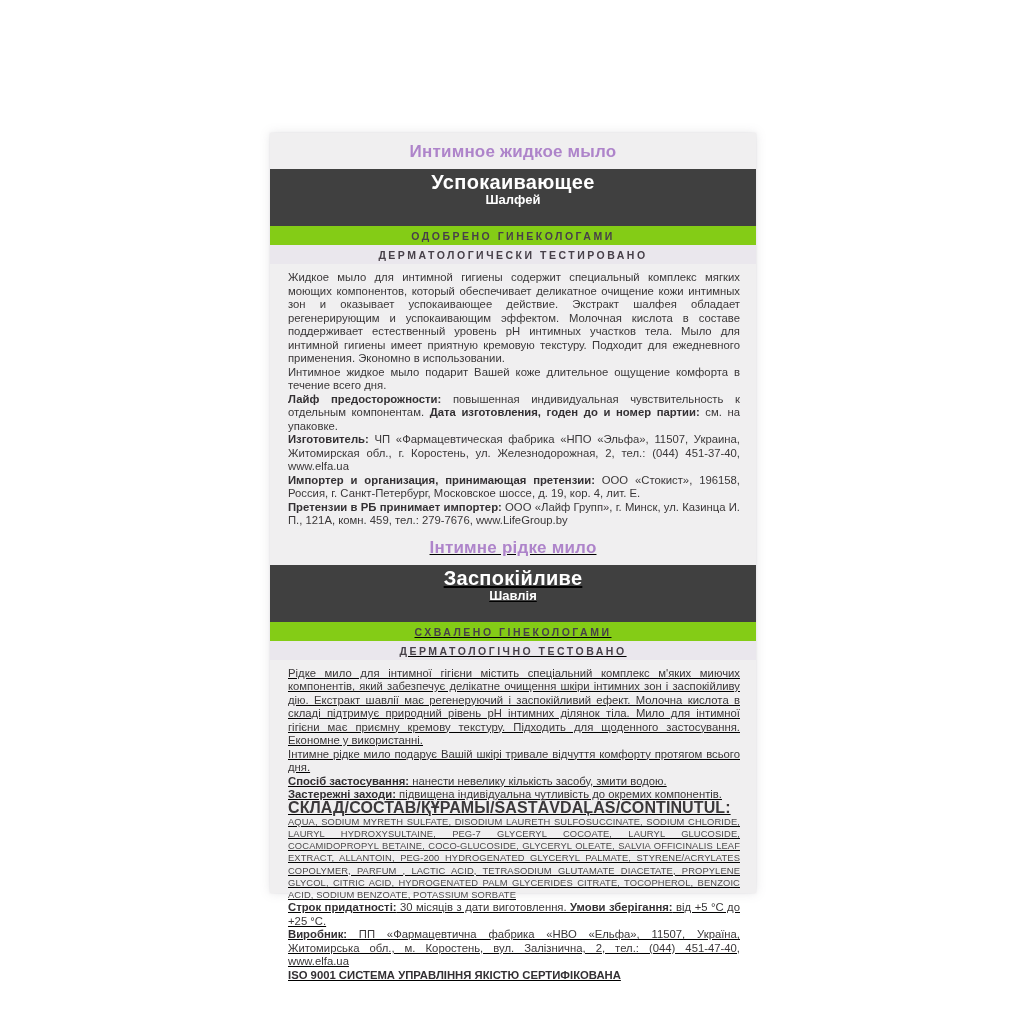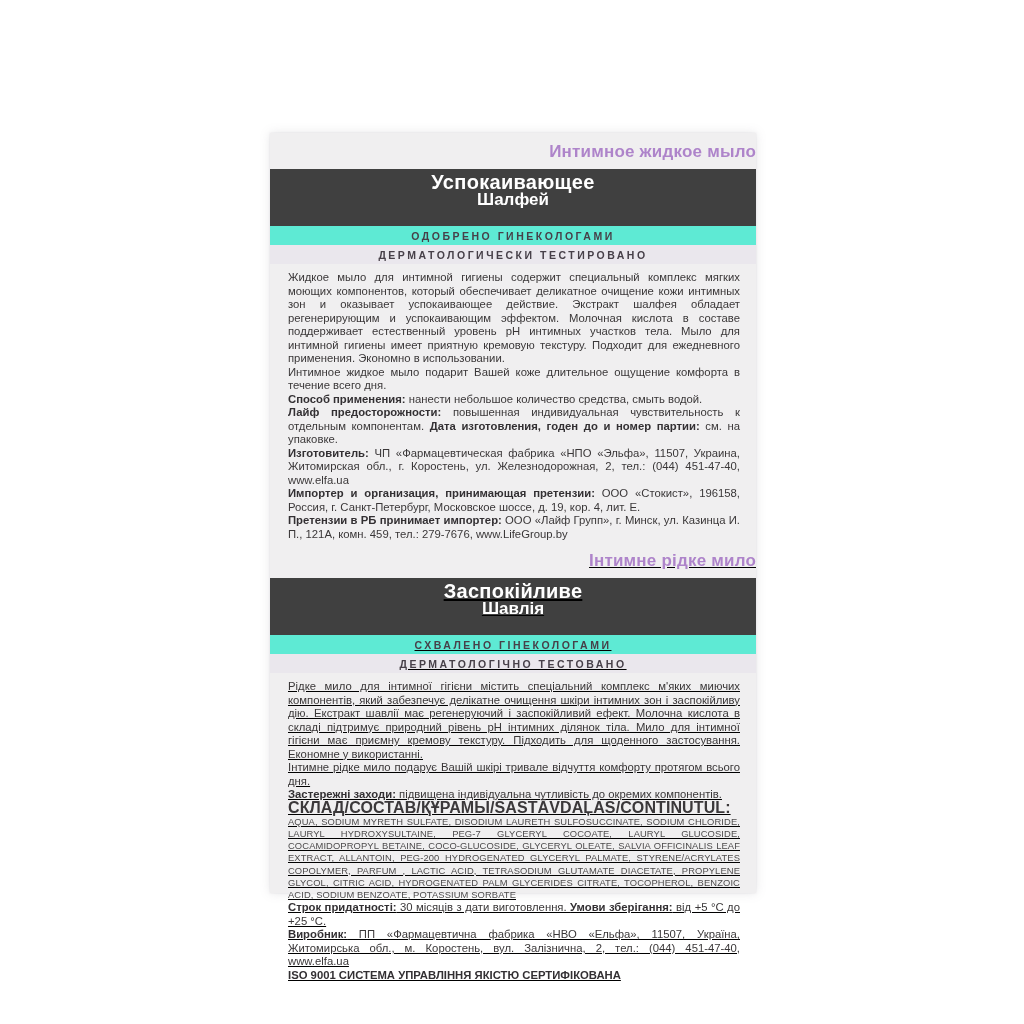--- a/index.html
+++ b/index.html
@@ -7,32 +7,32 @@
     width:1024px;height:1024px;background:#ffffff;
     font-family:"Liberation Sans", sans-serif;
     position:relative;overflow:hidden;
   }
   .label-card{
     position:absolute;left:270px;top:133px;width:486px;height:760px;
     background:#f0eff0;
     box-shadow:0 0 10px rgba(120,115,125,0.18), 0 0 2px rgba(120,115,125,0.15);
   }
   .type-heading{
-    text-align:right;font-weight:bold;font-size:17px;color:#ae84ca;
+    text-align:center;font-weight:bold;font-size:17px;color:#ae84ca;
     padding:9px 0 7px 0;letter-spacing:0.2px;
   }
   .type-heading.ua{padding-top:6px;}
   .band-main{
     background:#404040;text-align:center;color:#ffffff;
     padding:3px 0 19px 0;
   }
   .band-name{font-size:20px;font-weight:bold;line-height:21px;letter-spacing:0.3px;}
-  .band-variant{font-size:17px;font-weight:bold;line-height:14px;}
+  .band-variant{font-size:13px;font-weight:bold;line-height:14px;}
   .band-approved{
-    background:#5eead4;text-align:center;font-size:10.5px;font-weight:bold;
+    background:#84cc16;text-align:center;font-size:10.5px;font-weight:bold;
     letter-spacing:2.5px;color:#474049;padding:4px 0 3px 0;
   }
   .band-tested{
     background:#eae7ed;text-align:center;font-size:10.5px;font-weight:bold;
     letter-spacing:2.5px;color:#474049;padding:4px 0 3px 0;
   }
   .body-block{
     padding:7px 16px 0 18px;color:#3a3738;font-size:11.3px;line-height:13.5px;
   }
   .body-block p{margin:0;text-align:justify;}
@@ -52,40 +52,40 @@
     <div class="band-main">
       <div class="band-name">Успокаивающее</div>
       <div class="band-variant">Шалфей</div>
     </div>
     <div class="band-approved">ОДОБРЕНО ГИНЕКОЛОГАМИ</div>
     <div class="band-tested">ДЕРМАТОЛОГИЧЕСКИ ТЕСТИРОВАНО</div>
 
     <div class="body-block">
       <p>Жидкое мыло для интимной гигиены содержит специальный комплекс мягких моющих компонентов, который обеспечивает деликатное очищение кожи интимных зон и оказывает успокаивающее действие. Экстракт шалфея обладает регенерирующим и успокаивающим эффектом. Молочная кислота в составе поддерживает естественный уровень pH интимных участков тела. Мыло для интимной гигиены имеет приятную кремовую текстуру. Подходит для ежедневного применения. Экономно в использовании.</p>
       <p>Интимное жидкое мыло подарит Вашей коже длительное ощущение комфорта в течение всего дня.</p>
-      <p><b>Способ применения:</b><span> нанести небольшое количество средства, смыть водой.</span></p>
       <p><b>Лайф предосторожности:</b><span> повышенная индивидуальная чувствительность к отдельным компонентам. </span><b>Дата изготовления, годен до и номер партии:</b><span> см. на упаковке.</span></p>
-      <p><b>Изготовитель:</b><span> ЧП «Фармацевтическая фабрика «НПО «Эльфа», 11507, Украина, Житомирская обл., г. Коростень, ул. Железнодорожная, 2, тел.: (044) 451-47-40, www.elfa.ua</span></p>
+      <p><b>Изготовитель:</b><span> ЧП «Фармацевтическая фабрика «НПО «Эльфа», 11507, Украина, Житомирская обл., г. Коростень, ул. Железнодорожная, 2, тел.: (044) 451-37-40, www.elfa.ua</span></p>
       <p><b>Импортер и организация, принимающая претензии:</b><span> ООО «Стокист», 196158, Россия, г. Санкт-Петербург, Московское шоссе, д. 19, кор. 4, лит. Е.</span></p>
       <p><b>Претензии в РБ принимает импортер:</b><span> ООО «Лайф Групп», г. Минск, ул. Казинца И. П., 121А, комн. 459, тел.: 279-7676, www.LifeGroup.by</span></p>
     </div>
   </section>
 
   <section class="gap-ua">
     <div class="type-heading ua">Інтимне рідке мило</div>
     <div class="band-main">
       <div class="band-name">Заспокійливе</div>
       <div class="band-variant">Шавлія</div>
     </div>
     <div class="band-approved">СХВАЛЕНО ГІНЕКОЛОГАМИ</div>
     <div class="band-tested">ДЕРМАТОЛОГІЧНО ТЕСТОВАНО</div>
 
     <div class="body-block">
       <p>Рідке мило для інтимної гігієни містить спеціальний комплекс м'яких миючих компонентів, який забезпечує делікатне очищення шкіри інтимних зон і заспокійливу дію. Екстракт шавлії має регенеруючий і заспокійливий ефект. Молочна кислота в складі підтримує природний рівень pH інтимних ділянок тіла. Мило для інтимної гігієни має приємну кремову текстуру. Підходить для щоденного застосування. Економне у використанні.</p>
       <p>Інтимне рідке мило подарує Вашій шкірі тривале відчуття комфорту протягом всього дня.</p>
+      <p><b>Спосіб застосування:</b><span> нанести невелику кількість засобу, змити водою.</span></p>
       <p><b>Застережні заходи:</b><span> підвищена індивідуальна чутливість до окремих компонентів.</span></p>
       <p class="small"><b>СКЛАД/СОСТАВ/ҚҰРАМЫ/SASTĀVDAĻAS/CONTINUTUL:</b><span> AQUA, SODIUM MYRETH SULFATE, DISODIUM LAURETH SULFOSUCCINATE, SODIUM CHLORIDE, LAURYL HYDROXYSULTAINE, PEG-7 GLYCERYL COCOATE, LAURYL GLUCOSIDE, COCAMIDOPROPYL BETAINE, COCO-GLUCOSIDE, GLYCERYL OLEATE, SALVIA OFFICINALIS LEAF EXTRACT, ALLANTOIN, PEG-200 HYDROGENATED GLYCERYL PALMATE, STYRENE/ACRYLATES COPOLYMER, PARFUM , LACTIC ACID, TETRASODIUM GLUTAMATE DIACETATE, PROPYLENE GLYCOL, CITRIC ACID, HYDROGENATED PALM GLYCERIDES CITRATE, TOCOPHEROL, BENZOIC ACID, SODIUM BENZOATE, POTASSIUM SORBATE</span></p>
       <p><b>Строк придатності:</b><span> 30 місяців з дати виготовлення. </span><b>Умови зберігання:</b><span> від +5 °C до +25 °C.</span></p>
       <p><b>Виробник:</b><span> ПП «Фармацевтична фабрика «НВО «Ельфа», 11507, Україна, Житомирська обл., м. Коростень, вул. Залізнична, 2, тел.: (044) 451-47-40, www.elfa.ua</span></p>
       <p class="iso-line">ISO 9001 СИСТЕМА УПРАВЛІННЯ ЯКІСТЮ СЕРТИФІКОВАНА</p>
     </div>
   </section>
 
 </div>
 

